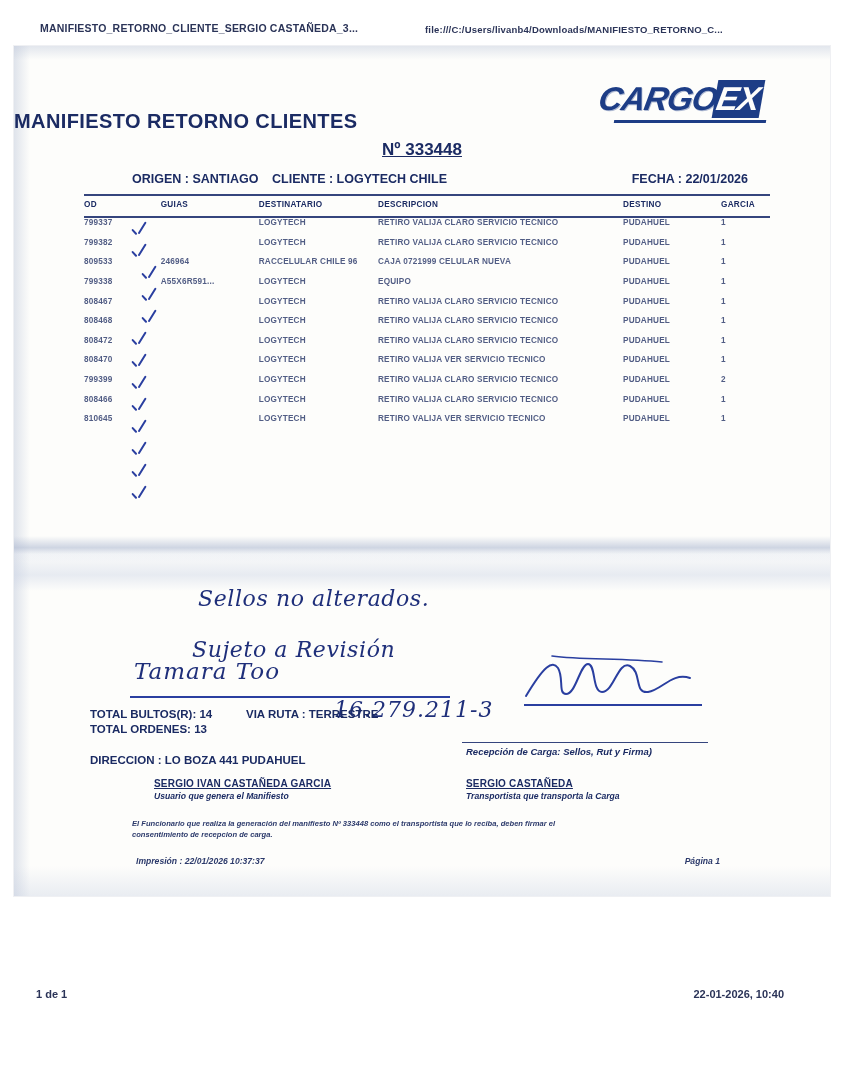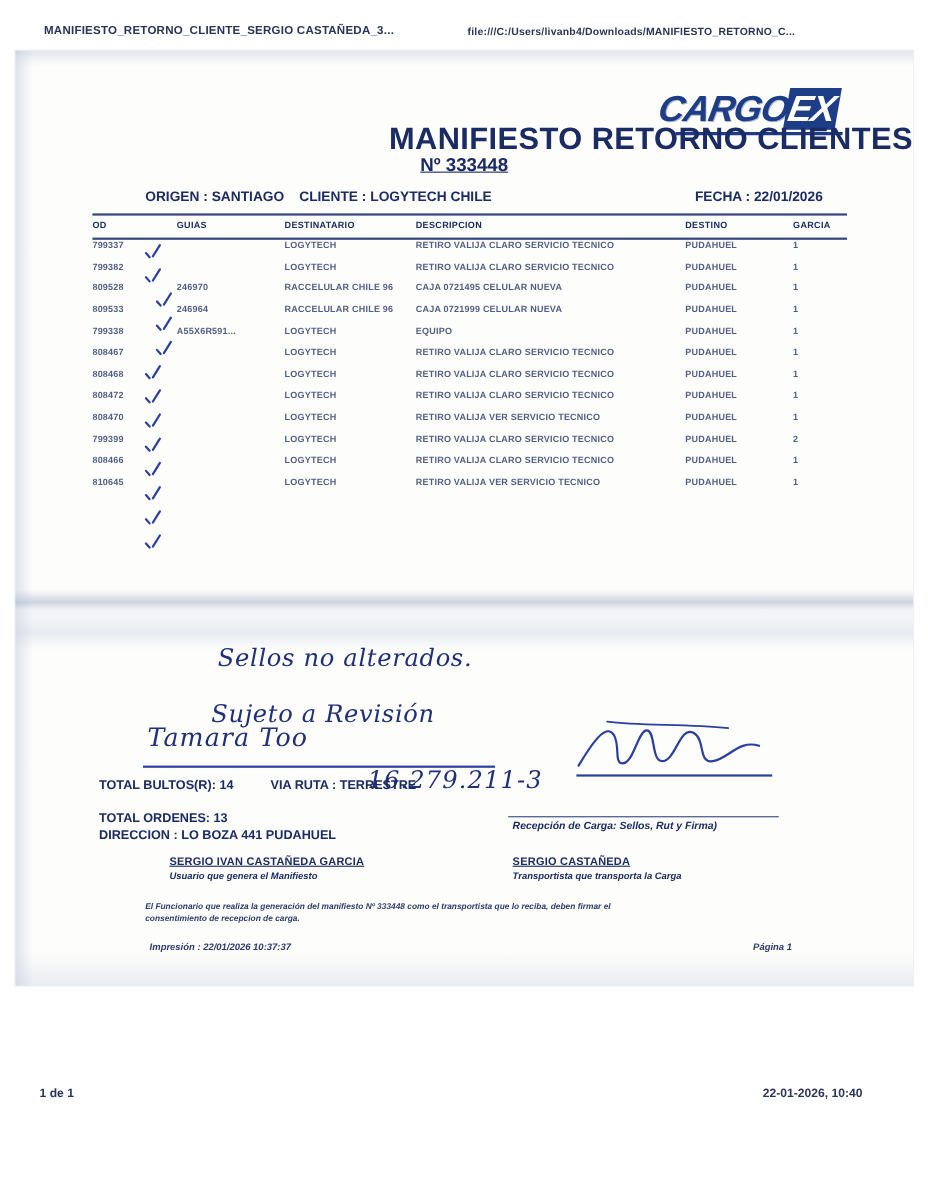--- a/index.html
+++ b/index.html
@@ -119,22 +119,22 @@
     background: #1d3d86;
     transform: skewX(-10deg);
   }
 
   
   .doc-title {
     position: absolute;
     top: 64px;
     left: 0;
     width: 100%;
-    text-align: right;
-    font-size: 28px;
+    text-align: left;
+    font-size: 20px;
     font-weight: bold;
     color: #1b2b63;
     letter-spacing: .4px;
   }
   .doc-number {
     position: absolute;
     top: 94px;
     left: 0;
     width: 100%;
     text-align: center;
@@ -264,21 +264,21 @@
   
   .totals {
     position: absolute;
     left: 76px;
     font-size: 11.5px;
     font-weight: bold;
     color: #1b2b63;
   }
   .t-bultos { top: 662px; }
   .t-via { top: 662px; left: 232px; }
-  .t-ordenes { top: 692px; }
+  .t-ordenes { top: 677px; }
   .t-direccion { top: 708px; }
 
   .recep {
     position: absolute;
     left: 452px;
     top: 700px;
     font-size: 9.5px;
     font-weight: bold;
     font-style: italic;
     color: #1b2b63;
@@ -379,28 +379,20 @@
           <td>LOGYTECH</td>
           <td>RETIRO VALIJA CLARO SERVICIO TECNICO</td>
           <td>PUDAHUEL</td>
           <td>1</td>
         </tr>
       <tr>
           <td>799382</td>
           <td></td>
           <td>LOGYTECH</td>
           <td>RETIRO VALIJA CLARO SERVICIO TECNICO</td>
-          <td>PUDAHUEL</td>
-          <td>1</td>
-        </tr>
-      <tr>
-          <td>809528</td>
-          <td>246970</td>
-          <td>RACCELULAR CHILE 96</td>
-          <td>CAJA 0721495 CELULAR NUEVA</td>
           <td>PUDAHUEL</td>
           <td>1</td>
         </tr>
       <tr>
           <td>809533</td>
           <td>246964</td>
           <td>RACCELULAR CHILE 96</td>
           <td>CAJA 0721999 CELULAR NUEVA</td>
           <td>PUDAHUEL</td>
           <td>1</td>

